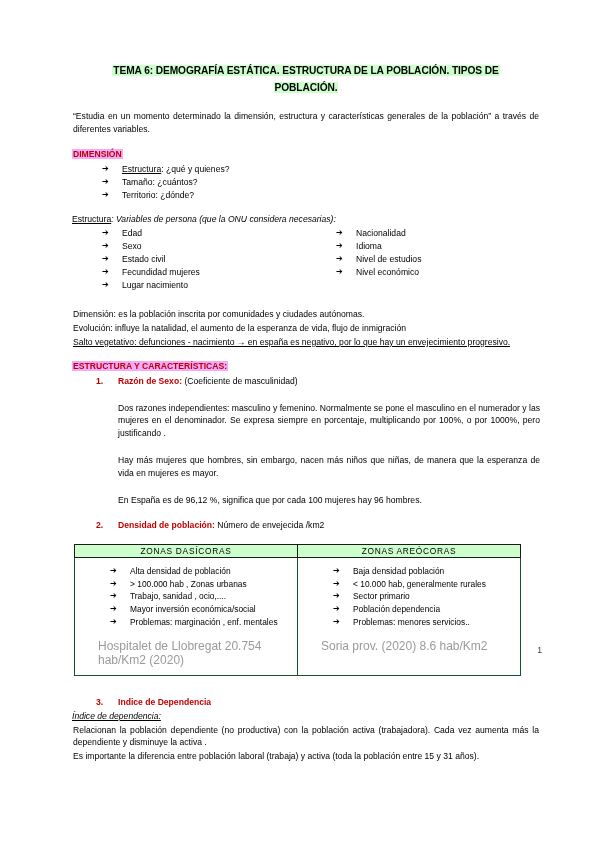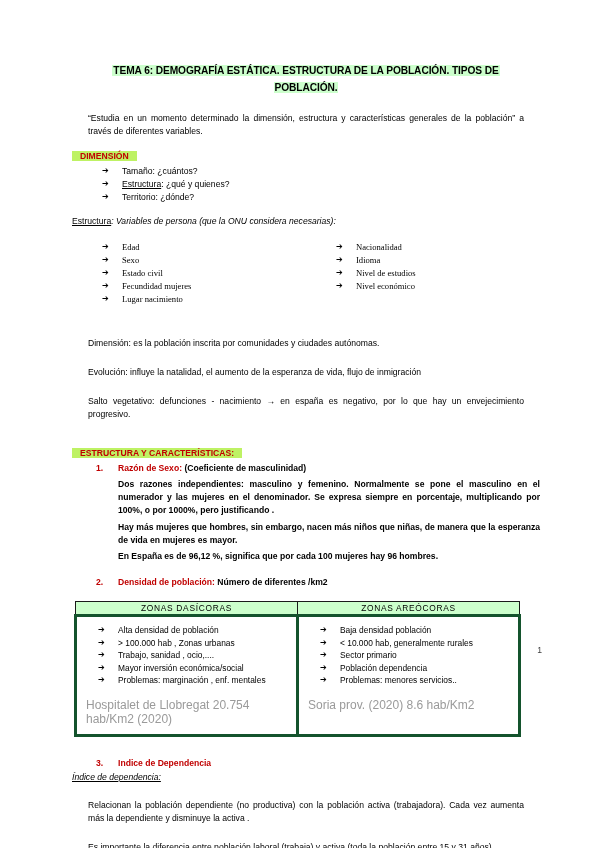--- a/index.html
+++ b/index.html
@@ -28,37 +28,37 @@
     font-size: 10.2px;
     line-height: 17px;
     margin: 0 0 14px 0;
     letter-spacing: -0.1px;
   }
   .title .hl {
     background: #ccffcc;
     padding: 0 1px;
   }
   p {
-    margin: 16px;
+    margin: 1px;
   }
   .intro {
     font-size: 8.6px;
     line-height: 12.6px;
     text-align: justify;
     margin-bottom: 14px;
   }
   .sec-head {
     font-size: 8.6px;
     font-weight: bold;
     color: #c00000;
     margin-bottom: 4px;
   }
   .sec-head .hl {
-    background: #bef264;
-    padding: 0 8px;
+    background: #f0abfc;
+    padding: 0 1px;
   }
   ul.arrow {
     list-style: none;
     margin: 0;
     padding: 0 0 0 30px;
   }
   ul.arrow li {
     font-size: 8.6px;
     line-height: 12.8px;
     position: relative;
@@ -72,82 +72,82 @@
     font-size: 8px;
     color: #000;
   }
   .u { text-decoration: underline; }
   .i { font-style: italic; }
   .spacer-sm { height: 11px; }
   .spacer-md { height: 16px; }
   .estructura-line {
     font-size: 8.6px;
     line-height: 12.8px;
-    margin-bottom: 14px;
+    margin-bottom: 2px;
   }
   .two-col {
     display: flex;
   }
   .two-col .col {
     flex: 0 0 50%;
   }
   .two-col .col ul.arrow {
     padding-left: 30px;
-    font-family: Liberation Serif, serif;
   }
   .para-block {
     font-size: 8.6px;
     line-height: 12.8px;
     text-align: justify;
   }
   .para-block .just {
     text-align: justify;
+    text-decoration: underline;
   }
   ol.numbered {
     margin: 0;
     padding-left: 46px;
   }
   ol.numbered > li {
     font-size: 8.6px;
     line-height: 12.8px;
     color: #c00000;
     font-weight: bold;
     margin-bottom: 2px;
   }
   ol.numbered > li .normal {
     color: #000;
-    font-weight: bold;
+    font-weight: normal;
   }
   .body-indent {
     font-size: 8.6px;
     line-height: 12.8px;
     text-align: justify;
     color: #000;
-    font-weight: bold;
-    margin-top: 4px;
+    font-weight: normal;
+    margin-top: 14px;
   }
   table.zonas {
     border-collapse: collapse;
     width: 447px;
     margin: 12px 0 0 2px;
     table-layout: fixed;
   }
   table.zonas th {
     background: #ccffcc;
     border: 1px solid #1a1a1a;
     font-size: 8.4px;
     font-weight: normal;
     letter-spacing: 0.7px;
     padding: 1px 4px;
     text-align: center;
   }
   table.zonas td {
-    border: 3px solid #14532d;
+    border: 1px solid #14532d;
     vertical-align: top;
-    padding: 7px 6px 8px 7px;
+    padding: 7px 6px 8px 21px;
   }
   table.zonas td ul.arrow {
     padding-left: 14px;
   }
   table.zonas td ul.arrow li {
     font-size: 8.4px;
     line-height: 12.6px;
   }
   .cell-note {
     font-size: 12px;
@@ -173,22 +173,22 @@
     <span class="hl">POBLACIÓN.</span>
   </h1>
 
   <p class="intro">“Estudia en un momento determinado la dimensión, estructura y características generales de la población” a través de diferentes variables.</p>
 
   <div class="sec-head">
     <span class="hl">DIMENSIÓN</span>
   </div>
 
   <ul class="arrow">
+    <li><span class="u">Estructura</span><span>: ¿qué y quienes?</span></li>
     <li><span>Tamaño</span><span>: ¿cuántos?</span></li>
-    <li><span class="u">Estructura</span><span>: ¿qué y quienes?</span></li>
     <li><span>Territorio</span><span>: ¿dónde?</span></li>
   </ul>
 
   <div class="spacer-sm"></div>
 
   <div class="estructura-line">
     <span class="u">Estructura</span><span class="i">: Variables de persona (que la ONU considera necesarias):</span>
   </div>
 
   <div class="two-col">
@@ -228,21 +228,21 @@
   <ol class="numbered" style="list-style:none;padding-left:46px;">
     <li style="position:relative;">
       <span style="position:absolute;left:-22px;">1.</span>
       <span>Razón de Sexo:</span><span class="normal"> (Coeficiente de masculinidad)</span>
       <div class="body-indent">Dos razones independientes: masculino y femenino. Normalmente se pone el masculino en el numerador y las mujeres en el denominador. Se expresa siempre en porcentaje, multiplicando por 100%, o por 1000%, pero justificando .</div>
       <div class="body-indent">Hay más mujeres que hombres, sin embargo, nacen más niños que niñas, de manera que la esperanza de vida en mujeres es mayor.</div>
       <div class="body-indent nojust" style="text-align:left;">En España es de 96,12 %, significa que por cada 100 mujeres hay 96 hombres.</div>
     </li>
     <li style="position:relative;margin-top:13px;">
       <span style="position:absolute;left:-22px;">2.</span>
-      <span>Densidad de población:</span><span class="normal"> Número de diferentes /km2</span>
+      <span>Densidad de población:</span><span class="normal"> Número de envejecida /km2</span>
     </li>
   </ol>
 
   <table class="zonas">
     <thead>
       <tr>
         <th>ZONAS DASÍCORAS</th>
         <th>ZONAS AREÓCORAS</th>
       </tr>
     </thead>

